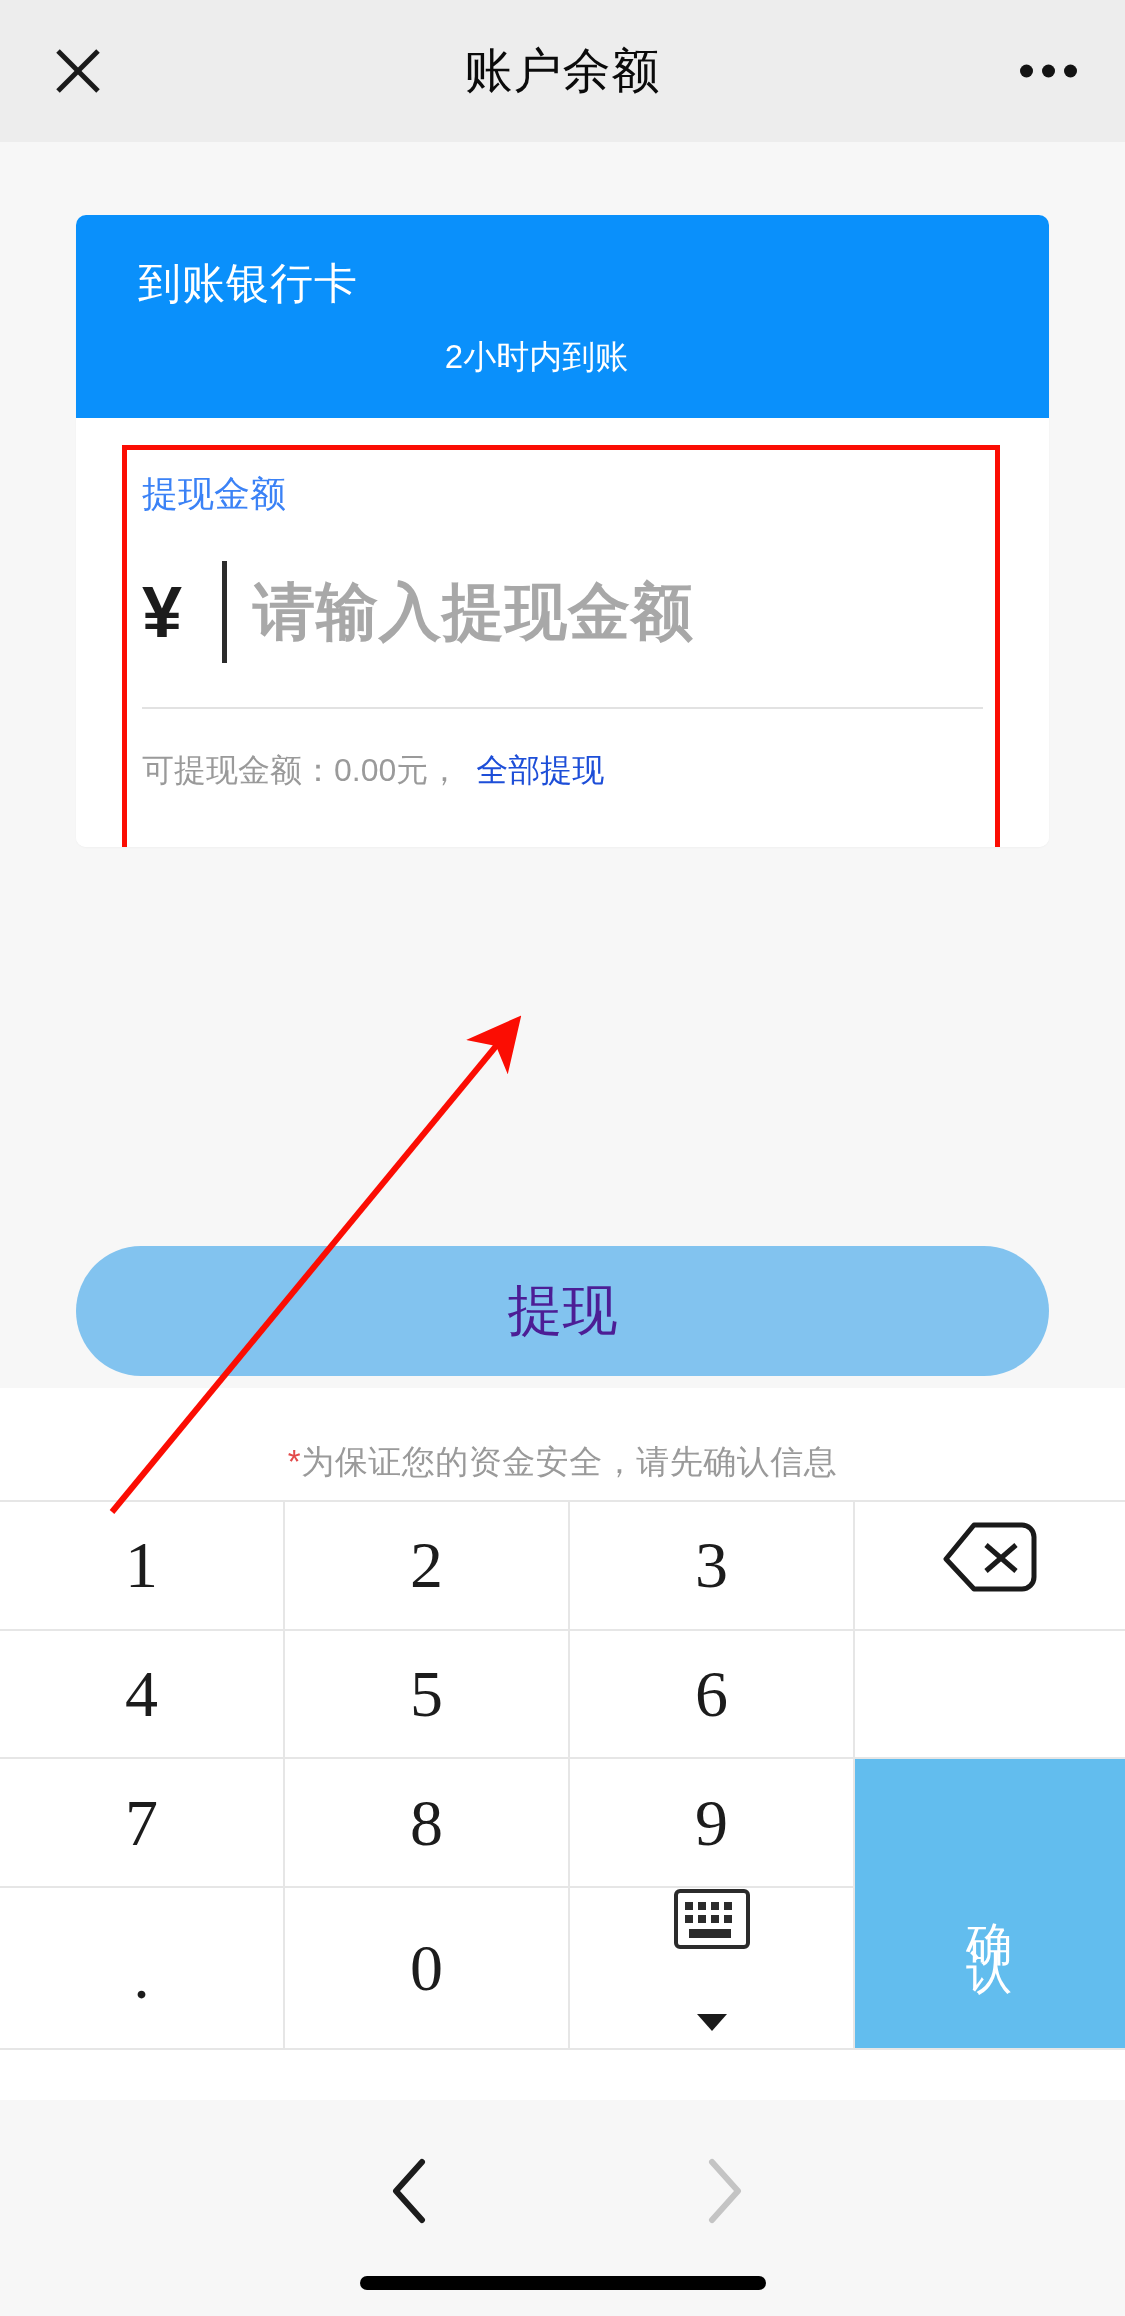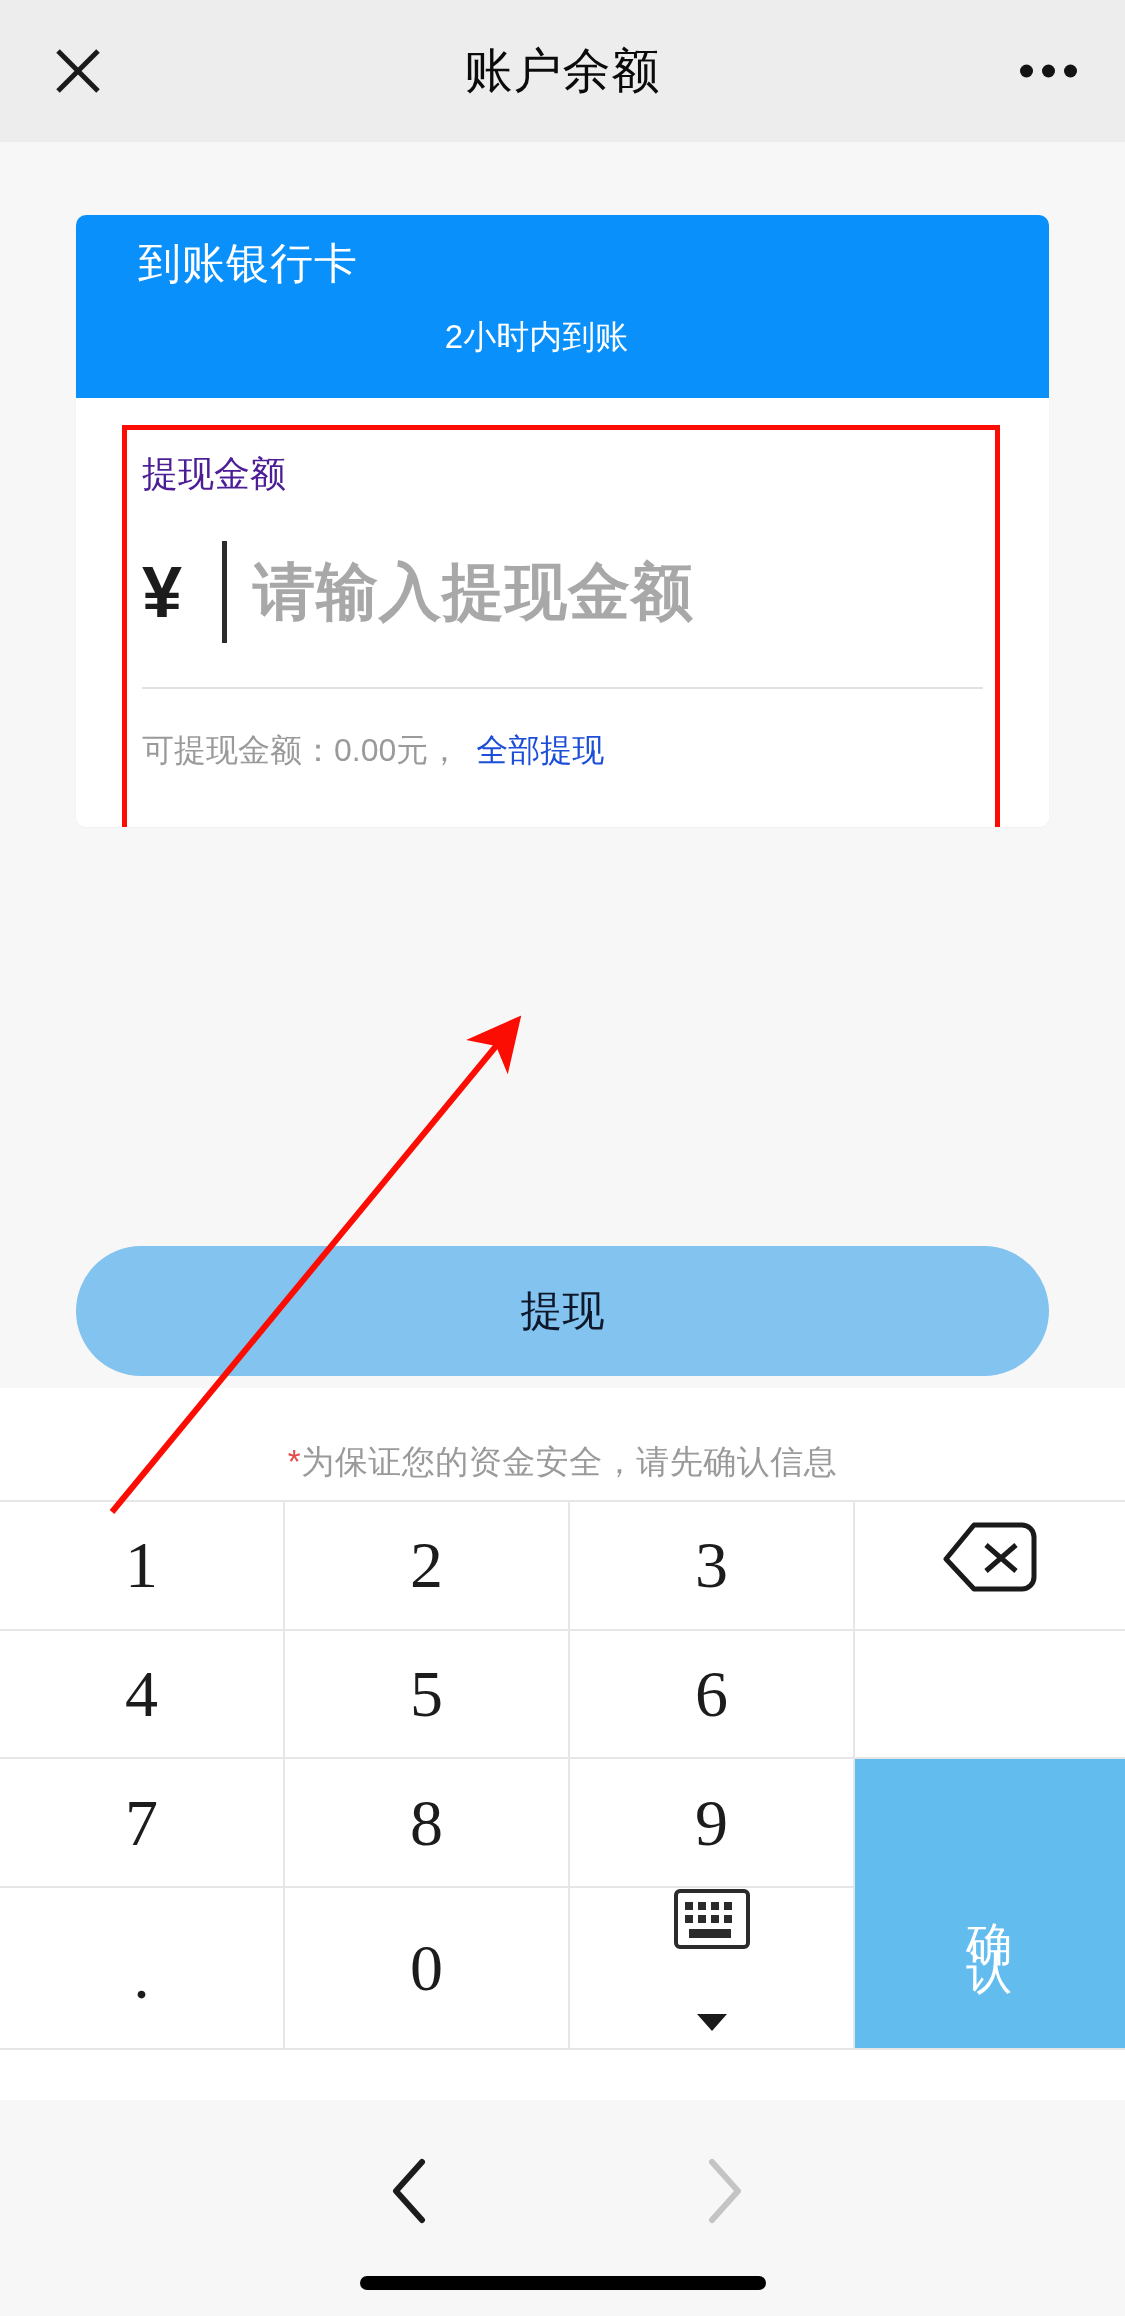--- a/index.html
+++ b/index.html
@@ -76,21 +76,21 @@
     top: 73px;
     width: 973px;
     background: #ffffff;
     border-radius: 10px;
     overflow: hidden;
     box-shadow: 0 1px 2px rgba(0,0,0,0.03);
   }
 
   .bank-banner {
     background: #0a90fb;
-    padding: 20px 0 38px 0;
+    padding: 40px 0 38px 0;
     color: #ffffff;
   }
   .bank-row1 {
     display: flex;
     align-items: baseline;
     padding-left: 62px;
     font-size: 43px;
     letter-spacing: 1px;
   }
   .bank-label { margin-right: 48px; }
@@ -114,21 +114,21 @@
     top: 27px;
     width: 878px;
     height: 487px;
     border: 5px solid #fb0d03;
     box-sizing: border-box;
     pointer-events: none;
   }
 
   .amount-label {
     font-size: 36px;
-    color: #4c1d95;
+    color: #3b82f6;
     padding: 52px 0 0 66px;
   }
   .amount-input-row {
     display: flex;
     align-items: center;
     padding: 36px 0 0 66px;
     height: 150px;
     box-sizing: border-box;
   }
   .yen {
@@ -169,22 +169,22 @@
   }
 
   .submit-btn {
     position: absolute;
     left: 76px;
     top: 1104px;
     width: 973px;
     height: 130px;
     border-radius: 65px;
     background: #82c3ef;
-    color: #0f172a;
-    font-size: 42px;
+    color: #4c1d95;
+    font-size: 55px;
     display: flex;
     align-items: center;
     justify-content: center;
     border: none;
     font-family: inherit;
   }
 
   
   .kb-wrap {
     background: #ffffff;

